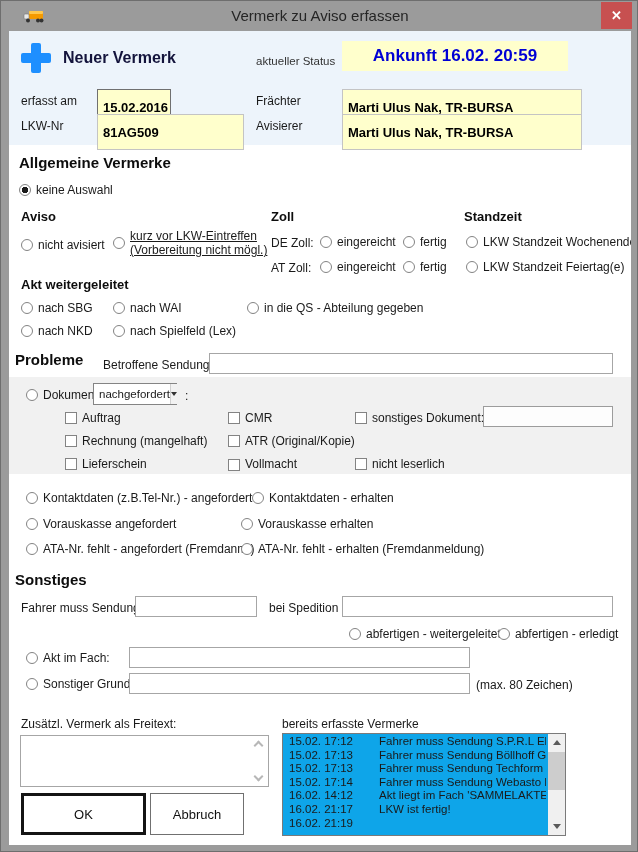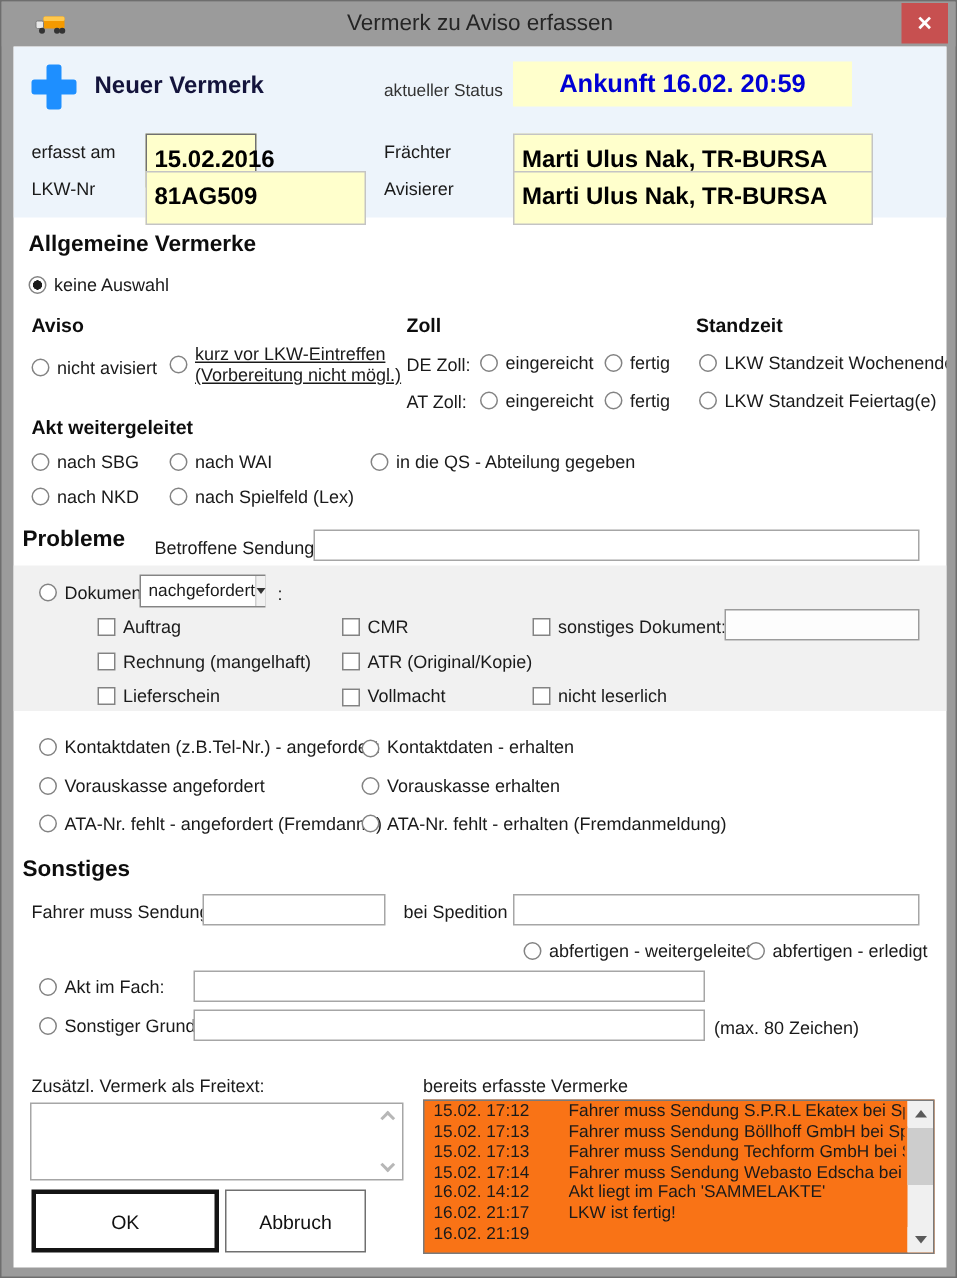--- a/index.html
+++ b/index.html
@@ -12,41 +12,41 @@
   .content{position:absolute;left:8px;top:30px;width:622px;height:814px;background:#ffffff;overflow:hidden;}
   .toppanel{position:absolute;left:0;top:0;width:622px;height:114px;background:#edf4fb;}
   .plus{position:absolute;left:12px;top:12px;width:30px;height:30px;}
   .plus::before{content:"";position:absolute;left:0;top:10px;width:30px;height:10px;background:#1e8fff;border-radius:2px;}
   .plus::after{content:"";position:absolute;left:10px;top:0;width:10px;height:30px;background:#1e8fff;border-radius:2px;}
   .newnote{position:absolute;left:54px;top:18px;font-size:16px;font-weight:bold;color:#14143c;}
   .statuslab{position:absolute;left:247px;top:24px;font-size:11.5px;color:#333;}
   .statusbox{position:absolute;left:333px;top:10px;width:226px;height:30px;background:#ffffcc;
              display:flex;align-items:center;justify-content:center;font-size:17px;font-weight:bold;color:#0000d4;}
   .lab{position:absolute;font-size:12px;color:#1a1a1a;white-space:nowrap;}
-  .ylab{position:absolute;background:#ffffcc;font-size:16px;font-weight:bold;color:#000;display:flex;align-items:center;padding:0 5px;height:36px;}
+  .ylab{position:absolute;background:#ffffcc;font-size:13px;font-weight:bold;color:#000;display:flex;align-items:center;padding:0 5px;height:36px;}
   .h1{position:absolute;font-size:15px;font-weight:bold;color:#0d0d0d;white-space:nowrap;}
   .h2{position:absolute;font-size:13px;font-weight:bold;color:#0d0d0d;white-space:nowrap;}
   .opt{position:absolute;display:flex;align-items:flex-start;gap:5px;font-size:12px;color:#1a1a1a;white-space:nowrap;}
   .radio{width:12px;height:12px;border:1px solid #838383;border-radius:50%;background:#fff;flex:none;margin-top:1px;}
   .radio.on{background:radial-gradient(circle,#1c1c1c 0 3px,#fff 3.2px);}
   .cb{width:12px;height:12px;border:1px solid #838383;background:#fff;flex:none;margin-top:1px;}
   .tin{position:absolute;background:#fff;border:1px solid #a6a6a6;height:21px;}
   .grayband{position:absolute;left:0;top:346px;width:622px;height:97px;background:#f1f1f1;}
   .combo{position:absolute;left:84px;top:352px;width:84px;height:22px;background:#fff;border:1px solid #848484;
          display:flex;align-items:center;font-size:11.5px;color:#1a1a1a;}
   .combo .txt{flex:1;padding-left:5px;}
   .combo .arr{width:16px;height:100%;background:#f2f2f2;border-left:1px solid #d0d0d0;display:flex;align-items:center;justify-content:center;}
   .combo .arr::after{content:"";border-left:3.5px solid transparent;border-right:3.5px solid transparent;border-top:4.5px solid #333;}
   .italic-note{position:absolute;font-size:12px;font-style:italic;color:#1a1a1a;white-space:nowrap;}
   .textarea{position:absolute;left:11px;top:704px;width:249px;height:52px;background:#fff;border:1px solid #a6a6a6;}
   .ta-scroll{position:absolute;right:1px;top:1px;width:16px;height:48px;}
   .chev{position:absolute;left:4px;width:7px;height:7px;border-left:2px solid #b7b7b7;border-top:2px solid #b7b7b7;}
   .chev.up{top:5px;transform:rotate(45deg);}
   .chev.dn{bottom:5px;transform:rotate(225deg);}
-  .listbox{position:absolute;left:273px;top:702px;width:341px;height:103px;background:#f97316;border:1px solid #7a7a7a;overflow:hidden;}
+  .listbox{position:absolute;left:273px;top:702px;width:284px;height:103px;background:#0ea5e9;border:1px solid #7a7a7a;overflow:hidden;}
   .lrow{display:grid;grid-template-columns:90px 1fr;padding:0 2px 0 6px;height:13.6px;line-height:13.6px;
         font-size:11.5px;color:#1a1a1a;white-space:nowrap;}
   .lrow .cell{overflow:hidden;}
   .lrows{position:absolute;left:0;top:1px;right:17px;}
   .scrollbar{position:absolute;right:0;top:0;width:17px;height:101px;background:#f0f0f0;}
   .sb-btn{position:absolute;left:0;width:17px;height:17px;background:#f0f0f0;display:flex;align-items:center;justify-content:center;}
   .sb-btn.up{top:0;} .sb-btn.dn{bottom:0;}
   .sb-btn.up::after{content:"";border-left:4px solid transparent;border-right:4px solid transparent;border-bottom:5px solid #5a5a5a;}
   .sb-btn.dn::after{content:"";border-left:4px solid transparent;border-right:4px solid transparent;border-top:5px solid #5a5a5a;}
   .sb-thumb{position:absolute;left:0;top:18px;width:17px;height:38px;background:#cdcdcd;}
@@ -220,21 +220,21 @@
     </div>
     <div class="opt" style="left:346px;top:426px;">
       <span class="cb"></span>
       <span>nicht leserlich</span>
     </div>
 
     <div class="opt" style="left:17px;top:460px;">
       <span class="radio"></span>
       <span>Kontaktdaten (z.B.Tel-Nr.) - angefordert</span>
     </div>
-    <div class="opt" style="left:232px;top:460px;align-items:center;">
+    <div class="opt" style="left:243px;top:460px;">
       <span class="radio"></span>
       <span>Kontaktdaten - erhalten</span>
     </div>
     <div class="opt" style="left:17px;top:486px;">
       <span class="radio"></span>
       <span>Vorauskasse angefordert</span>
     </div>
     <div class="opt" style="left:232px;top:486px;">
       <span class="radio"></span>
       <span>Vorauskasse erhalten</span>

